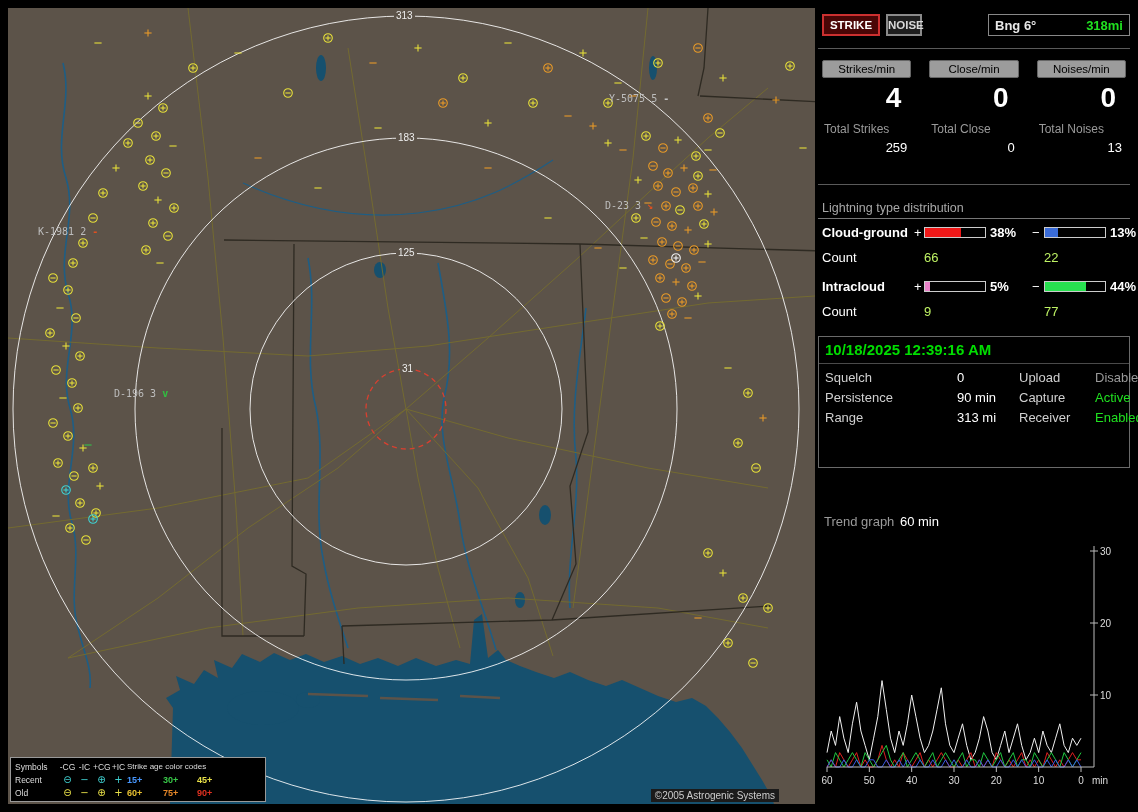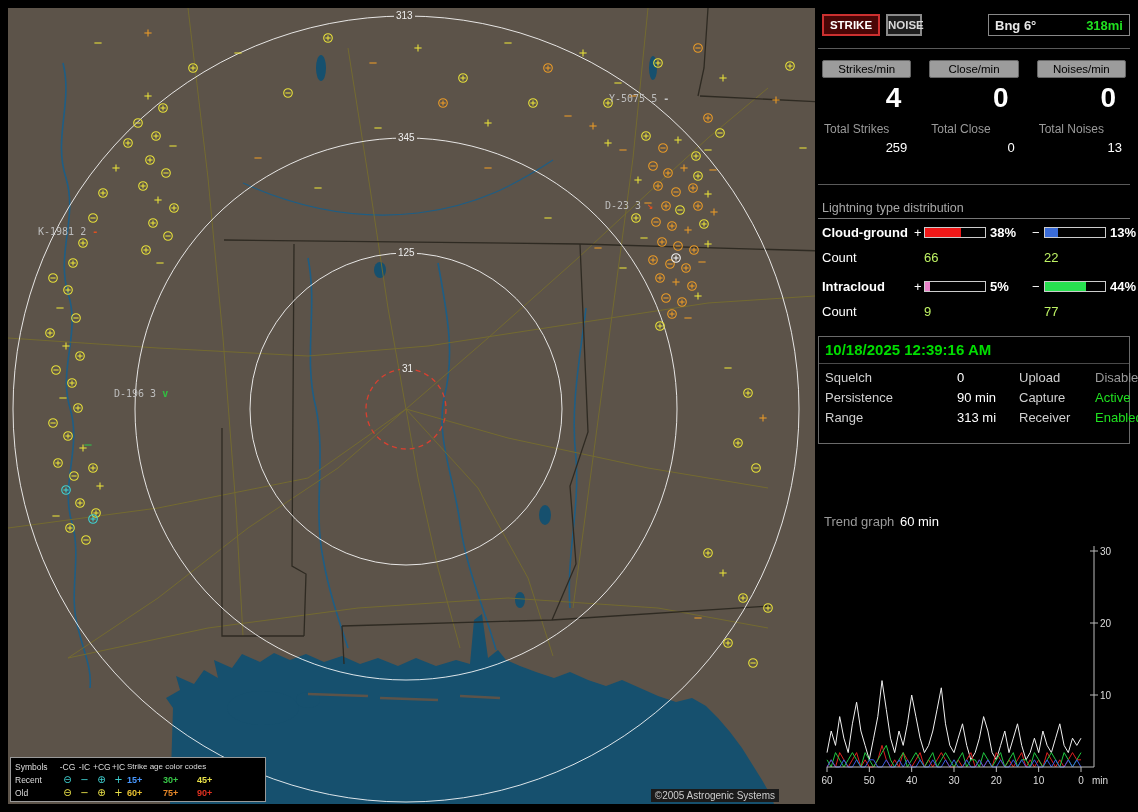--- a/index.html
+++ b/index.html
@@ -43,21 +43,21 @@
 .dist-row{position:absolute;left:0;right:0;height:16px}
 .dist-row span{position:absolute;top:0}
 .d-name{left:4px;color:#fff}
 .bold{font-weight:bold}
 .d-sign{color:#fff}
 .d-bar{width:62px;height:11px;border:1px solid #ccc;top:2px !important;background:#000}
 .d-fill{display:block;height:100%}
 .d-pct{color:#fff;font-weight:bold}
 .d-count{color:#bef264}
 
-.info-box{position:absolute;top:328px;left:0;right:0;height:108px;border:1px solid #6a6a6a}
+.info-box{position:absolute;top:328px;left:0;right:0;height:132px;border:1px solid #6a6a6a}
 .datetime{color:#00dd00;font-weight:bold;font-size:15px;padding:4px 6px 5px;border-bottom:1px solid #4a4a4a}
 .settings{display:grid;grid-template-columns:132px 62px 76px 1fr;padding:4px 6px;line-height:20px}
 .settings .lab{color:#d0d0d0}
 .settings .val{color:#fff}
 
 .stats{position:absolute;top:452px;left:0;right:0;display:grid;grid-template-columns:78px 62px 96px 1fr;padding:0 6px;line-height:23px}
 .stats .lab{color:#9a9a9a}
 .stats .val{color:#fff}
 
 .trend-label{position:absolute;top:506px;left:6px}
@@ -711,21 +711,21 @@
         <g transform="translate(370,120)" stroke="#e6df3a" fill="none" stroke-width="1.1">
           <line x1="-3.6" y1="0" x2="3.6" y2="0"></line>
         </g>
         <g transform="translate(80,437)" stroke="#35c24a" fill="none" stroke-width="1.1">
           <line x1="-3.6" y1="0" x2="3.6" y2="0"></line>
         </g>
       </g>
   </svg>
 
   <div class="ring-label" style="left:386px;top:2px">313</div>
-  <div class="ring-label" style="left:388px;top:124px">345</div>
+  <div class="ring-label" style="left:388px;top:124px">183</div>
   <div class="ring-label" style="left:388px;top:239px">125</div>
   <div class="ring-label" style="left:392px;top:355px">31</div>
 
   <div class="track" style="left:601px;top:85px"><span>Y-5075 5</span> <span class="mark" style="color: rgb(192, 192, 192);">-</span></div>
   <div class="track" style="left:597px;top:192px"><span>D-23 3</span> <span class="mark" style="color: rgb(224, 80, 32);">↘</span></div>
   <div class="track" style="left:30px;top:218px"><span>K-1981 2</span> <span class="mark" style="color: rgb(224, 80, 32);">-</span></div>
   <div class="track" style="left:106px;top:380px"><span>D-196 3</span> <span class="mark" style="color: rgb(48, 192, 64);">v</span></div>
 
   <div class="map-legend">
     <div class="lg-row">

